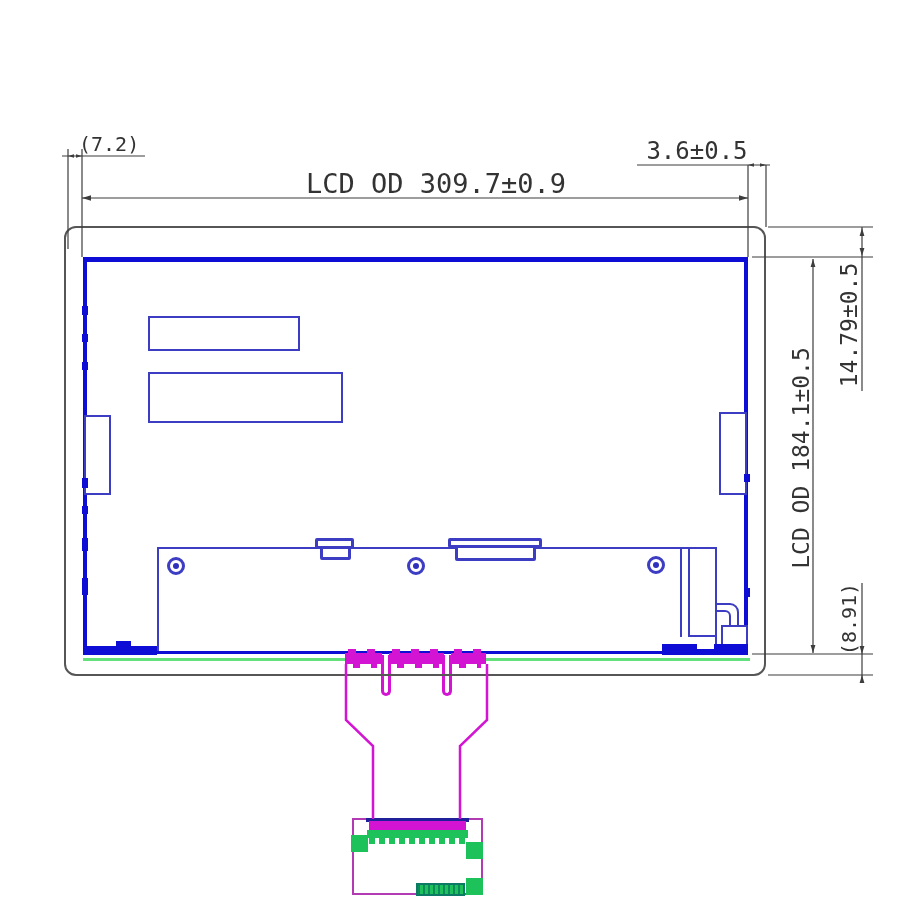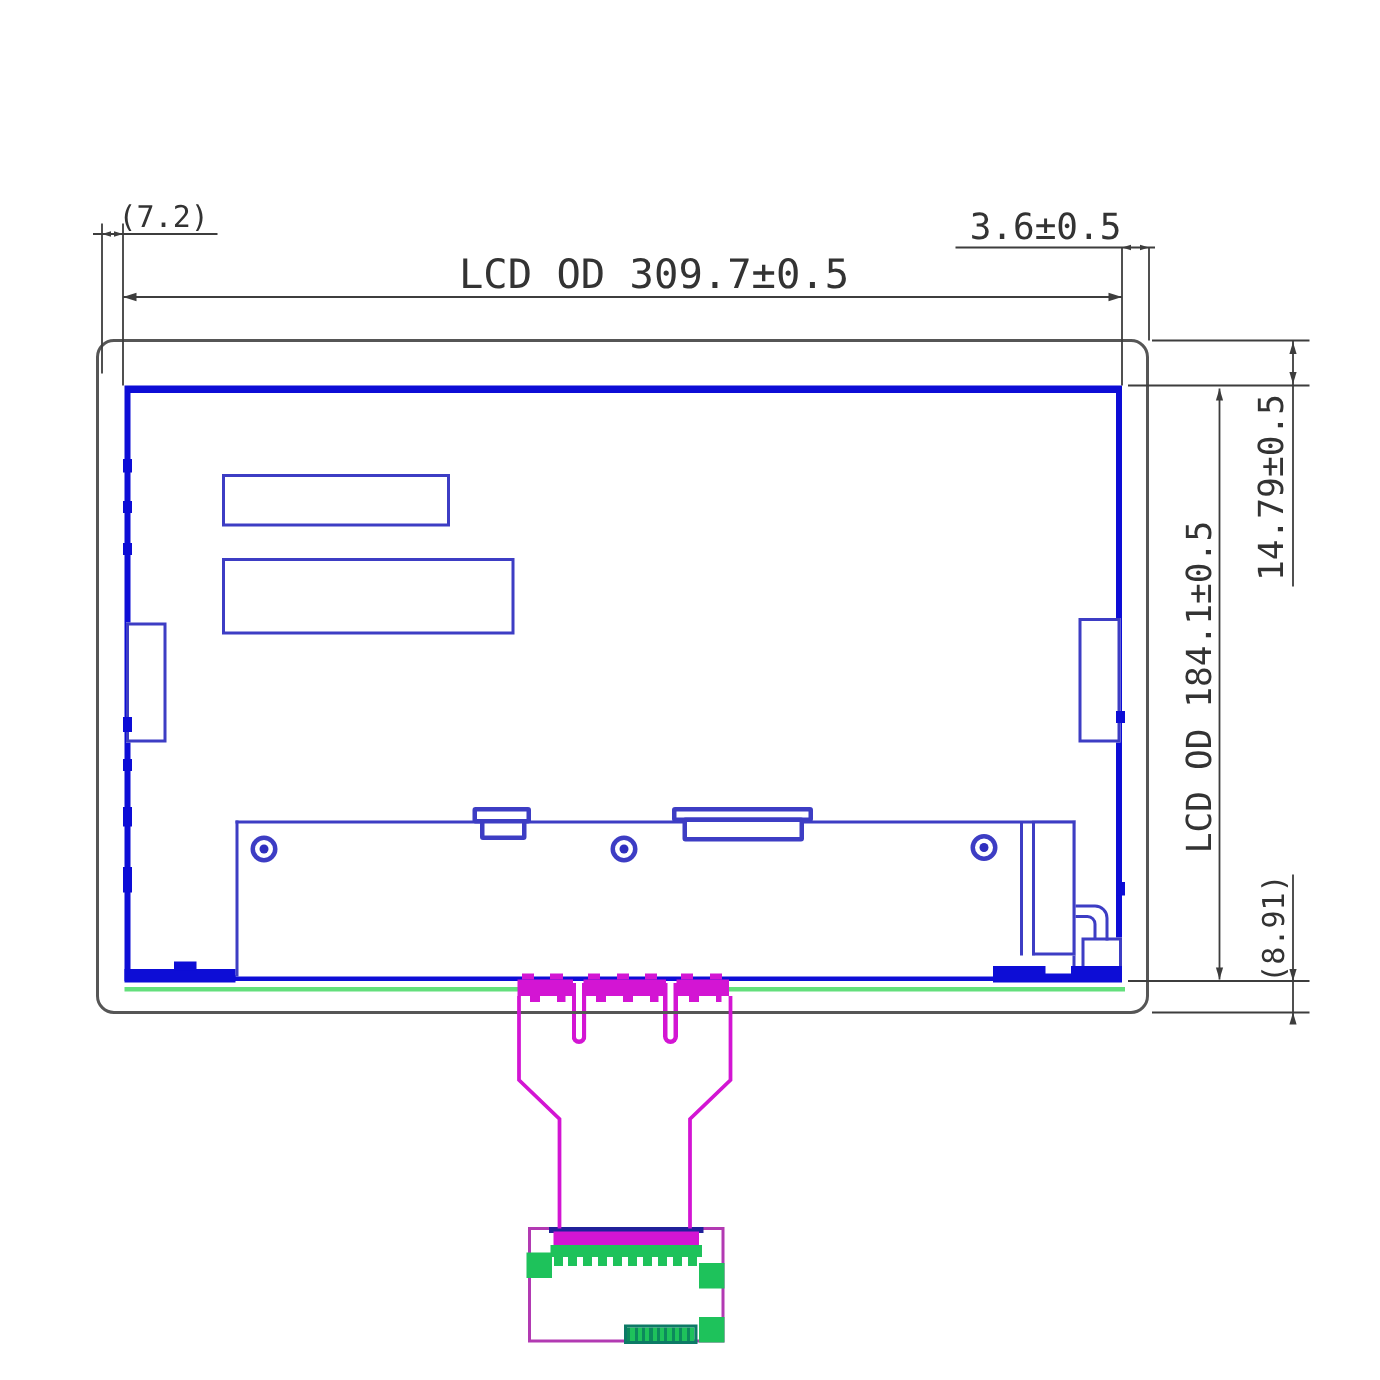--- a/index.html
+++ b/index.html
@@ -138,21 +138,21 @@
       <path class="fpcline" d="M346,626 V682 L373,708 V781"></path>
       <path class="fpcline" d="M487,626 V682 L460,708 V781"></path>
     </g>
     <g>
       <path class="tube" d="M717,566 h13 a8,8 0 0 1 8,8 v15"></path>
       <path class="tube" d="M717,573 h8 a5,5 0 0 1 5,5 v10"></path>
     </g>
   </svg>
 
   <div class="dimtxt" style="left:79px;top:96px;font-size:20px;">(7.2)</div>
-  <div class="dimtxt" style="left:303px;top:132px;width:266px;text-align:center;font-size:27px;">LCD OD 309.7±0.5</div>
+  <div class="dimtxt" style="left:303px;top:132px;width:266px;text-align:center;font-size:27px;">LCD OD 309.7±0.9</div>
   <div class="dimtxt" style="left:644px;top:101px;width:106px;text-align:center;font-size:24px;">3.6±0.5</div>
   <div class="dimtxt vlabel" style="left:849px;top:287px;font-size:23px;">14.79±0.5</div>
   <div class="dimtxt vlabel" style="left:801px;top:420px;font-size:23px;">LCD OD 184.1±0.5</div>
   <div class="dimtxt vlabel" style="left:849px;top:581px;font-size:20px;">(8.91)</div>
 
   <div class="cnlabel" style="left:314px;top:474px;width:38px;text-align:center;">CN1</div>
   <div class="cnlabel" style="left:468px;top:474px;width:38px;text-align:center;">CN2</div>
 
 </div>
 

